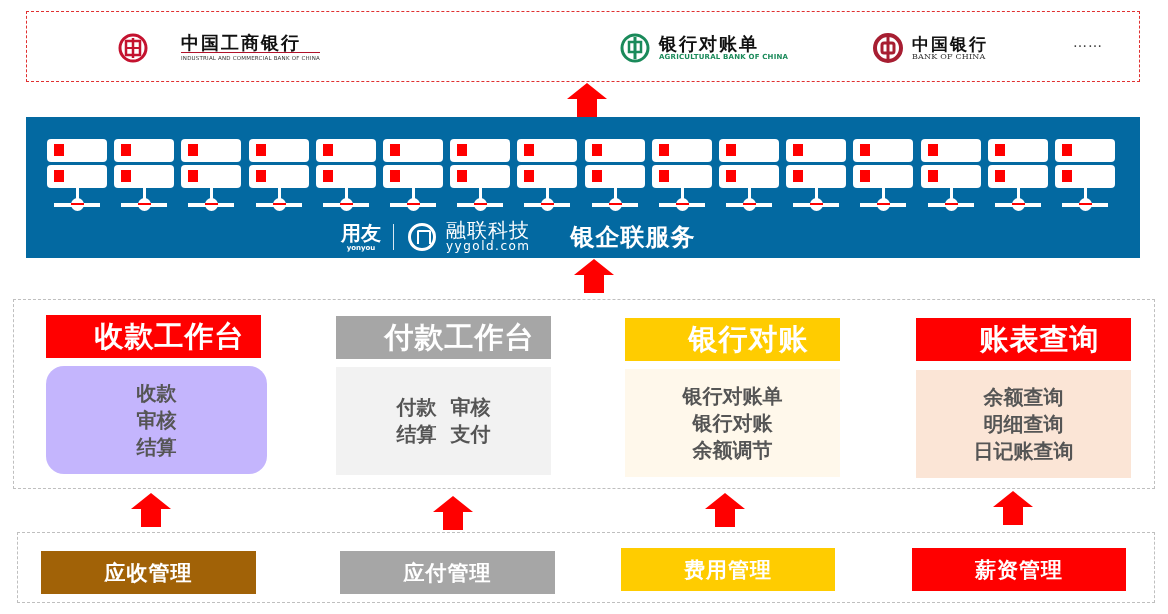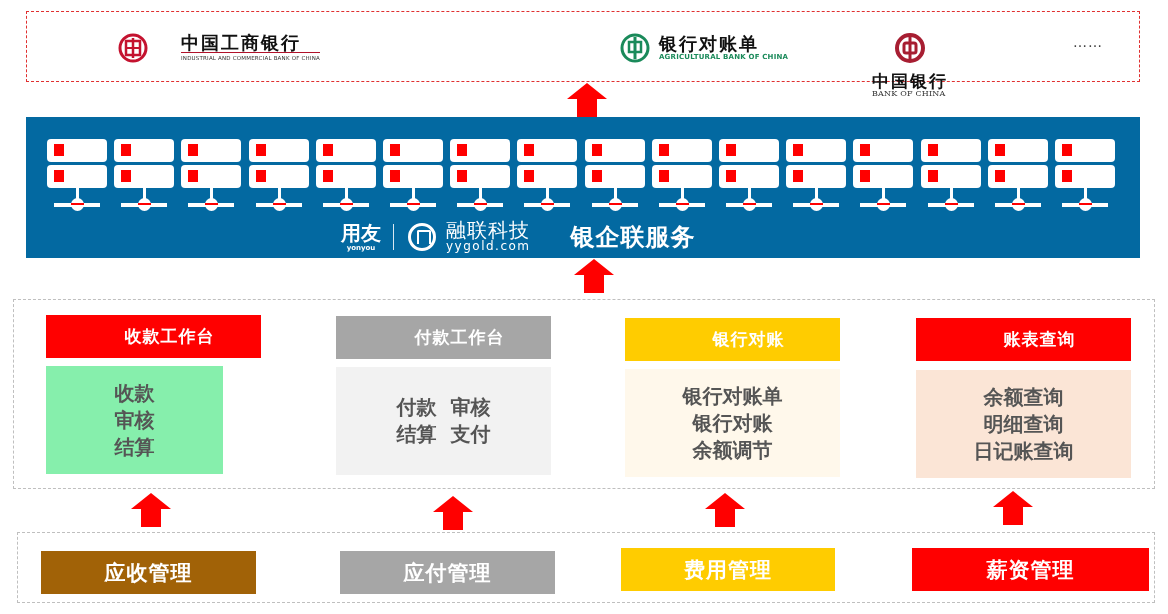--- a/index.html
+++ b/index.html
@@ -40,21 +40,21 @@
   .rl-logo { width: 28px; height: 28px; border: 3px solid #fff; border-radius: 50%; position: relative; margin-right: 10px; }
   .rl-logo::after { content: ""; position: absolute; left: 6px; top: 4px; width: 10px; height: 12px; border: 2.5px solid #fff; border-bottom: none; border-radius: 2px 2px 0 0; }
   .rl-text { color: #fff; display: flex; flex-direction: column; }
   .rl-text .cn { font-size: 20px; line-height: 19px; letter-spacing: 1px; }
   .rl-text .en { font-size: 12px; line-height: 13px; letter-spacing: 1.5px; }
   .service-title { color: #fff; font-size: 24px; font-weight: bold; margin-left: 40px; letter-spacing: 1px; }
 
   
   .module-area { left: 13px; top: 299px; width: 1142px; height: 190px; border: 1px dashed #bfbfbf; }
   .mod-head { position: absolute; height: 43px; display: flex; align-items: center; justify-content: center;
-    color: #fff; font-size: 17px; font-weight: bold; letter-spacing: 1px; padding-left: 32px; }
+    color: #fff; font-size: 29px; font-weight: bold; letter-spacing: 1px; padding-left: 32px; }
   .mod-body { position: absolute; height: 108px; display: flex; flex-direction: column; align-items: center; justify-content: center;
     color: #555; font-size: 20px; font-weight: bold; line-height: 27px; }
 
   
   .source-area { left: 17px; top: 532px; width: 1138px; height: 71px; border: 1px dashed #bfbfbf; }
   .src { position: absolute; height: 43px; display: flex; align-items: center; justify-content: center;
     color: #fff; font-size: 21px; font-weight: bold; letter-spacing: 1px; }
 </style>
 </head>
 <body>
@@ -79,21 +79,21 @@
       <circle cx="16" cy="16" r="13" fill="none" stroke="#1a8a5a" stroke-width="3"></circle>
       <rect x="10" y="10" width="12" height="10" fill="none" stroke="#1a8a5a" stroke-width="2.5"></rect>
       <line x1="16" y1="5" x2="16" y2="27" stroke="#1a8a5a" stroke-width="3"></line>
     </svg>
     <div>
       <div class="bank-name">银行对账单</div>
       <div class="bank-sub" style="color:#1a8a5a; font-weight:bold; font-size:7px;">AGRICULTURAL BANK OF CHINA</div>
     </div>
   </div>
 
-  <div class="bank" style="left:845px;flex-direction:column;">
+  <div class="bank" style="left:845px;">
     <svg width="32" height="32" viewBox="0 0 32 32">
       <circle cx="16" cy="16" r="13" fill="none" stroke="#a71e32" stroke-width="4"></circle>
       <rect x="10" y="11" width="12" height="10" rx="2" fill="none" stroke="#a71e32" stroke-width="3"></rect>
       <line x1="16" y1="3" x2="16" y2="29" stroke="#a71e32" stroke-width="3"></line>
     </svg>
     <div>
       <div class="bank-name" style="font-size:17px;">中国银行</div>
       <div class="bank-sub" style="font-family:'DejaVu Serif',serif; font-size:8px;">BANK OF CHINA</div>
     </div>
   </div>
@@ -237,21 +237,21 @@
 </div>
 
 <div class="arrow" style="left:574px; top:259px;">
     <div class="head"></div>
     <div class="shaft"></div>
   </div>
 
 <div class="abs module-area"></div>
 
 <div class="mod-head" style="left:46px; top:315px; width:215px; background:#ff0000;">收款工作台</div>
-<div class="mod-body" style="left:46px; top:366px; width:177px; background:#86efac;">
+<div class="mod-body" style="left:46px; top:366px; width:221px; background:#c4b5fd;border-radius:18px;">
   <span>收款</span>
   <span>审核</span>
   <span>结算</span>
 </div>
 
 <div class="mod-head" style="left:336px; top:316px; width:215px; background:#a6a6a6;">付款工作台</div>
 <div class="mod-body" style="left:336px; top:367px; width:215px; background:#f2f2f2; white-space:pre;">
   <span>付款  审核</span>
   <span>结算  支付</span>
 </div>
@@ -284,13 +284,13 @@
   </div>
 <div class="arrow" style="left:993px; top:491px;">
     <div class="head"></div>
     <div class="shaft"></div>
   </div>
 
 <div class="abs source-area"></div>
 <div class="src" style="left:41px; top:551px; width:215px; background:#a16207;">应收管理</div>
 <div class="src" style="left:340px; top:551px; width:215px; background:#a6a6a6;">应付管理</div>
 <div class="src" style="left:621px; top:548px; width:214px; background:#ffcc00;">费用管理</div>
-<div class="src" style="left:912px; top:548px; width:237px; background:#ff0000;">薪资管理</div>
+<div class="src" style="left:912px; top:548px; width:214px; background:#ff0000;">薪资管理</div>
 
 </body></html>

